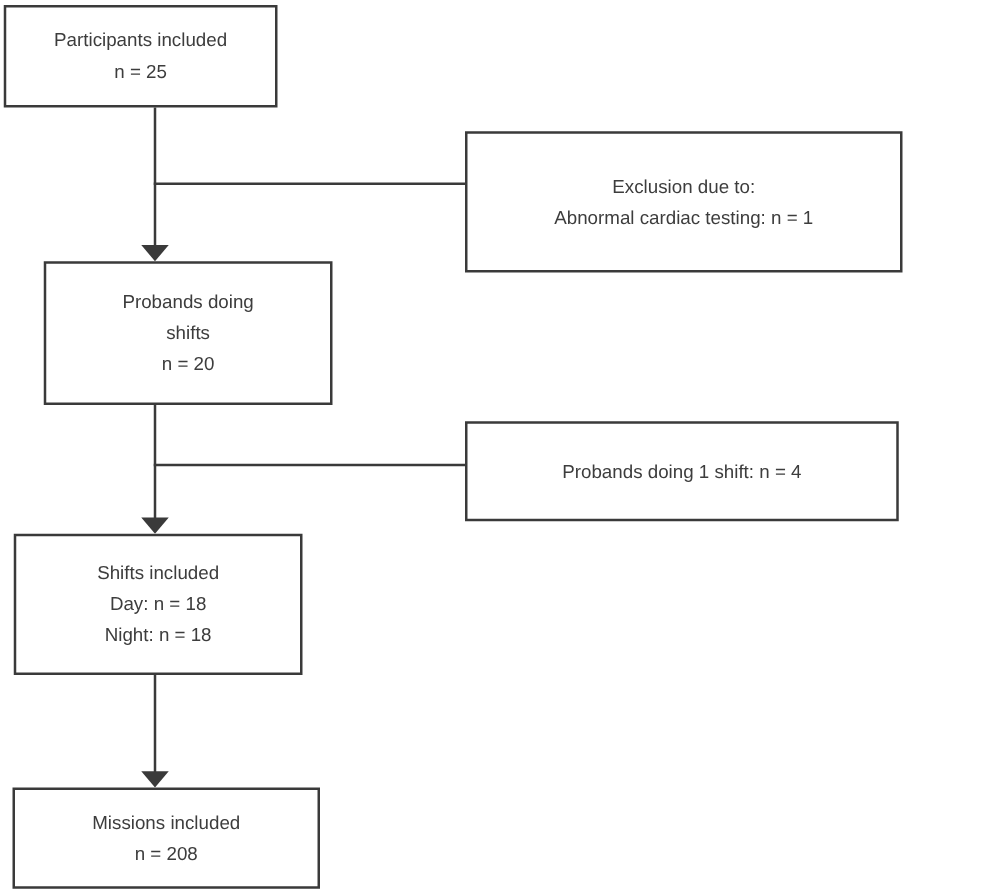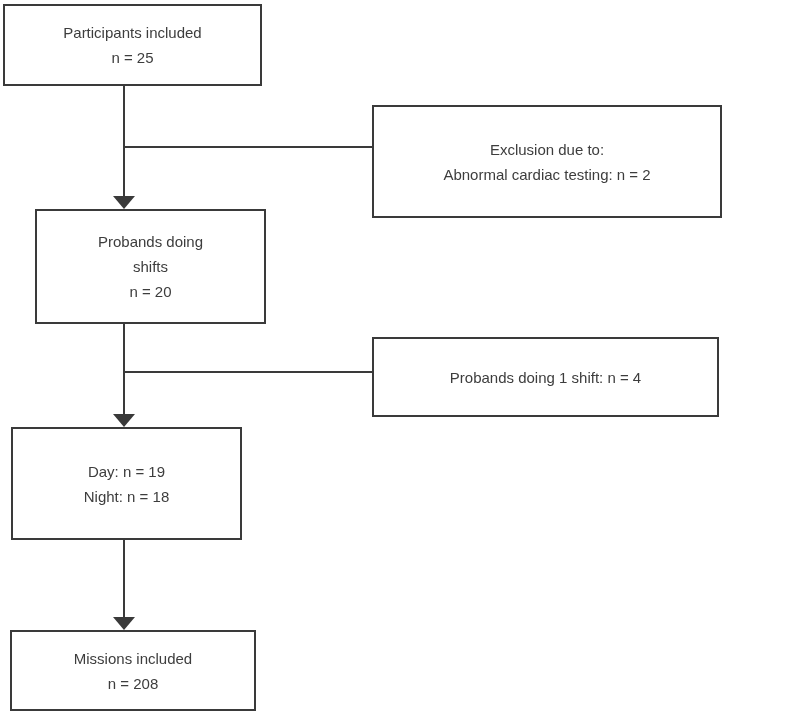--- a/index.html
+++ b/index.html
@@ -45,21 +45,21 @@
   .arrowhead {
     position: absolute;
     width: 0;
     height: 0;
     border-left: 11px solid transparent;
     border-right: 11px solid transparent;
     border-top: 13px solid #3a3a3a;
   }
 
   
-  #box-participants { left: 3px;   top: 4px;   width: 259px; height: 82px; }
+  #box-participants { left: 3px;   top: 4px;   width: 219px; height: 82px; }
   #box-exclusion    { left: 372px; top: 105px; width: 350px; height: 113px; }
   #box-probands     { left: 11px;  top: 209px; width: 231px; height: 115px; margin-left: 24px; }
   #box-shift-counts { left: 372px; top: 337px; width: 347px; height: 80px; align-items: center; }
   #box-shifts       { left: 11px;  top: 427px; width: 231px; height: 113px; }
   #box-missions     { left: 10px;  top: 630px; width: 246px; height: 81px; }
 
   
   #vline-1 { left: 123px; top: 86px;  height: 112px; }
   #arrow-1 { left: 113px; top: 196px; }
   #hline-1 { left: 123px; top: 146px; width: 249px; }
@@ -80,39 +80,40 @@
     <div class="line">Participants included</div>
     <div class="line">n = 25</div>
   </div>
 
   <div class="vline" id="vline-1"></div>
   <div class="hline" id="hline-1"></div>
   <div class="arrowhead" id="arrow-1"></div>
 
   <div class="box" id="box-exclusion">
     <div class="line">Exclusion due to:</div>
-    <div class="line">Abnormal cardiac testing: n = 2</div>
+    <div class="line">Abnormal cardiac testing: n = 1</div>
   </div>
 
   <div class="box" id="box-probands">
     <div class="line">Probands doing</div>
     <div class="line">shifts</div>
     <div class="line">n = 20</div>
   </div>
 
   <div class="vline" id="vline-2"></div>
   <div class="hline" id="hline-2"></div>
   <div class="arrowhead" id="arrow-2"></div>
 
   <div class="box" id="box-shift-counts">
     <div class="line">Probands doing 1 shift: n = 4</div>
   </div>
 
   <div class="box" id="box-shifts">
-    <div class="line">Day: n = 19</div>
+    <div class="line">Shifts included</div>
+    <div class="line">Day: n = 18</div>
     <div class="line">Night: n = 18</div>
   </div>
 
   <div class="vline" id="vline-3"></div>
   <div class="arrowhead" id="arrow-3"></div>
 
   <div class="box" id="box-missions">
     <div class="line">Missions included</div>
     <div class="line">n = 208</div>
   </div>

